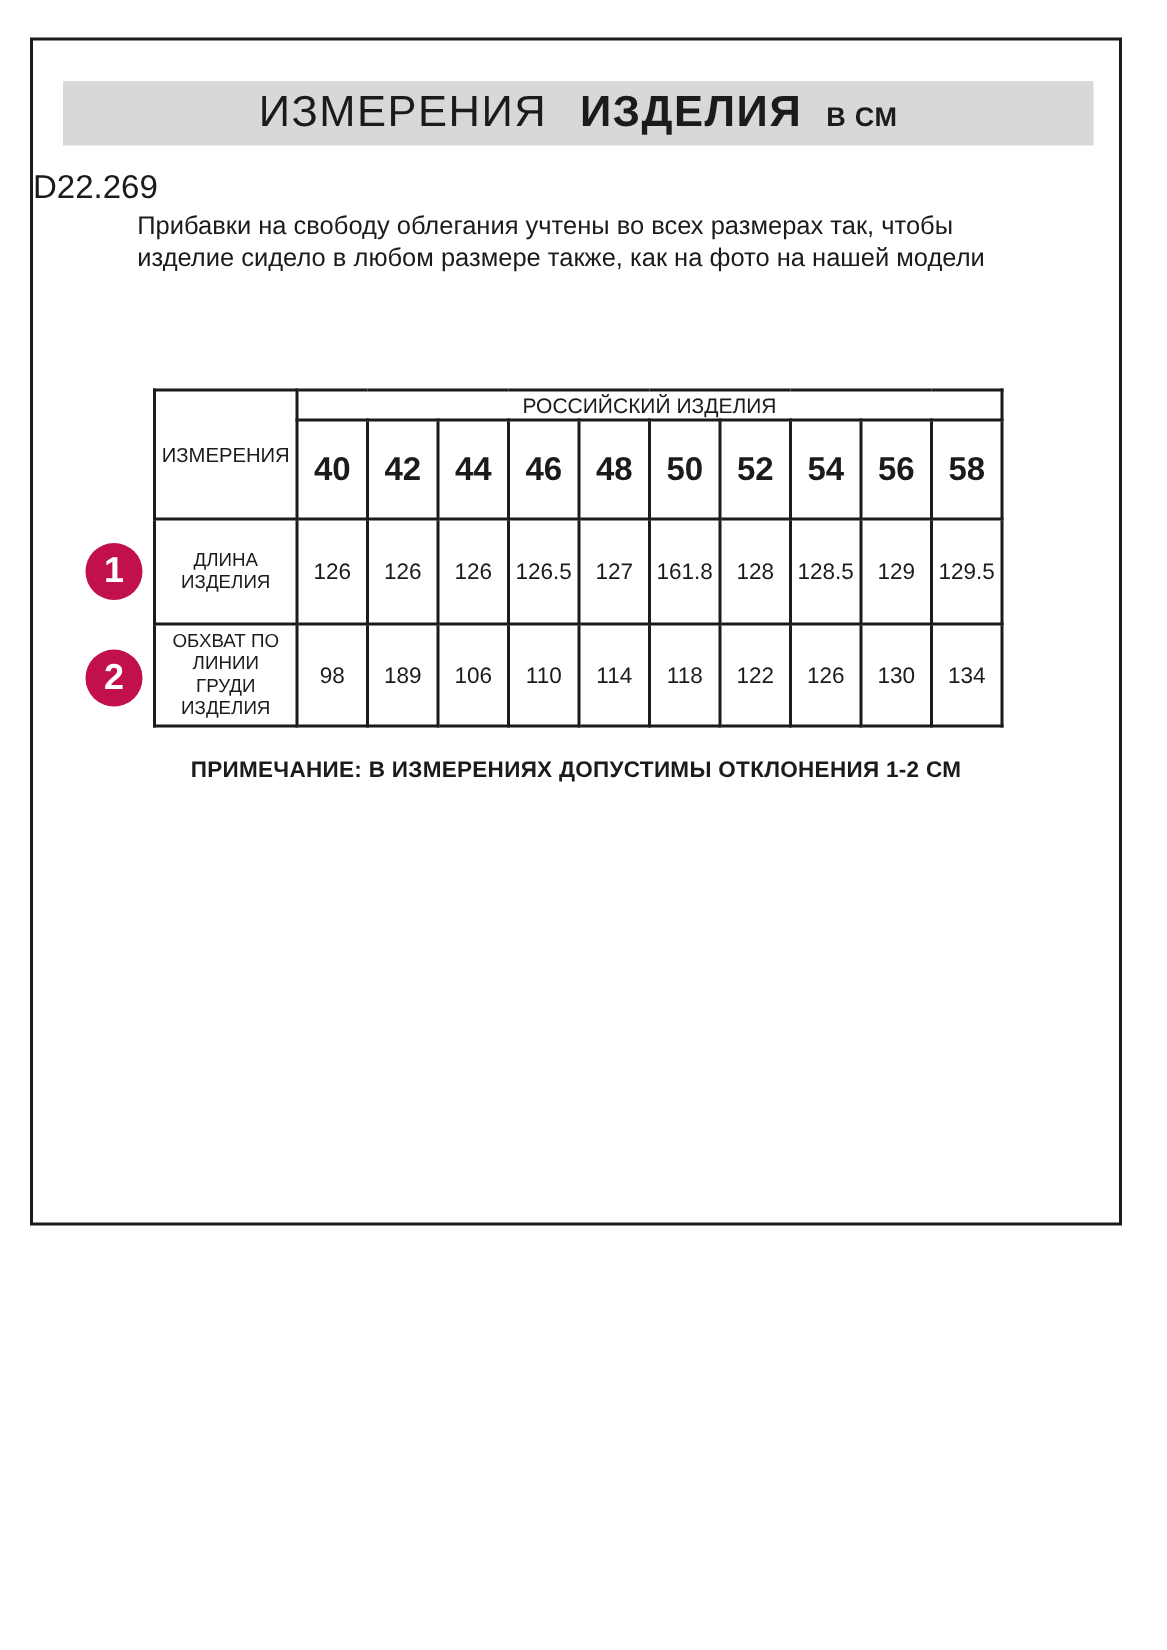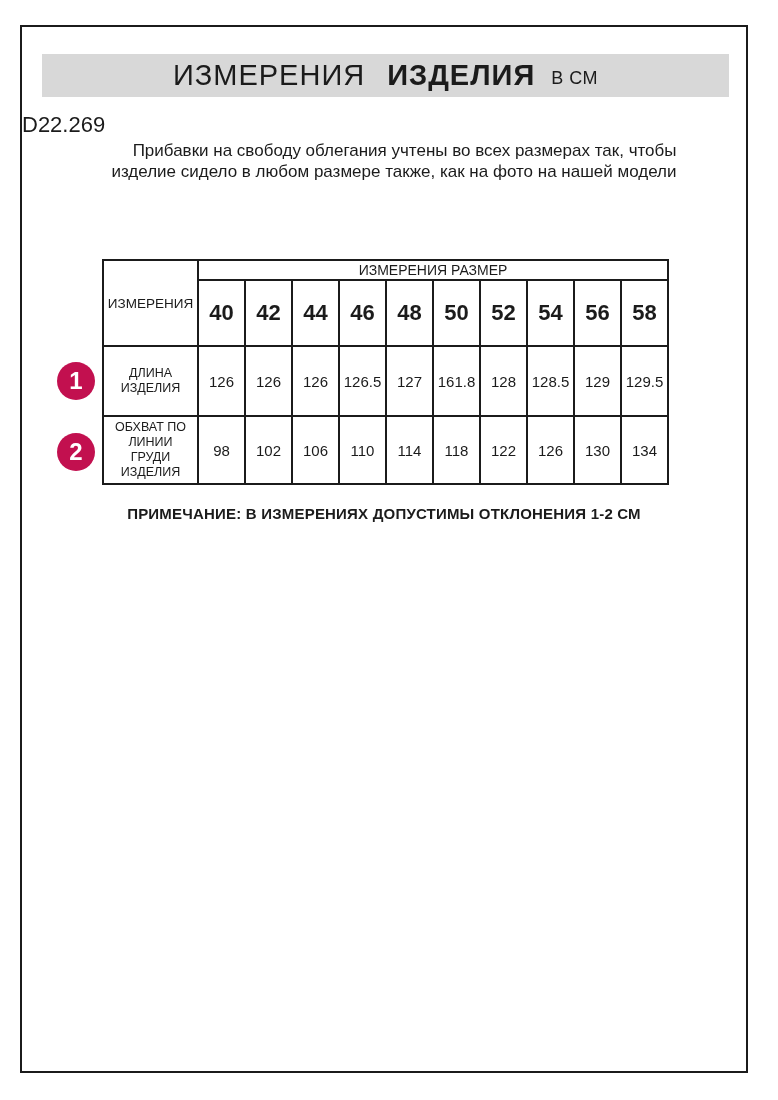--- a/index.html
+++ b/index.html
@@ -12,59 +12,59 @@
     width: 778px; height: 1100px;
     background: #ffffff;
     font-family: "Liberation Sans", sans-serif;
     color: var(--ink);
   }
   .page { position: relative; width: 778px; height: 1100px; overflow: hidden; }
 
   .frame {
     position: absolute;
     left: 20px; top: 25px;
-    width: 728px; height: 1048px;
+    width: 728px; height: 792px;
     border: 2px solid var(--ink);
   }
 
   
   .title-bar {
     position: absolute;
     left: 20px; top: 27px;
     width: 687px; height: 43px;
     background: var(--bar-bg);
     display: flex; align-items: center; justify-content: center;
     white-space: nowrap;
   }
   .title-main {
     font-size: 29px; font-weight: normal; letter-spacing: 1px;
   }
   .title-emphasis {
     font-size: 29px; font-weight: bold; letter-spacing: 1px;
     margin-left: 22px;
   }
   .title-unit {
-    font-size: 18px; font-weight: normal; letter-spacing: 0.5px;
+    font-size: 18px; font-weight: bold; letter-spacing: 0.5px;
     margin-left: 16px; padding-top: 6px;
   }
 
   .product-code {
     position: absolute;
     left: 0; top: 85px; width: 100%;
     font-size: 22px;
   }
 
   .description {
     position: absolute;
     left: 0; top: 113px; width: 100%;
     display: flex; justify-content: center;
   }
   .description .inner {
     width: 585px;
-    text-align: right;
+    text-align: left;
     font-size: 17px;
     line-height: 21px;
   }
 
   
   table.size-table {
     position: absolute;
     left: 80px; top: 232px;
     border-collapse: collapse;
     table-layout: fixed;
@@ -141,21 +141,21 @@
       <span>1</span>
     </div>
     <div class="marker marker-2">
       <span>2</span>
     </div>
 
     <table class="size-table">
       <tbody>
         <tr>
           <td class="corner" rowspan="2">ИЗМЕРЕНИЯ</td>
-          <td class="group" colspan="10">ИЗМЕРЕНИЯ РАЗМЕР</td>
+          <td class="group" colspan="10">РОССИЙСКИЙ ИЗДЕЛИЯ</td>
         </tr>
         <tr class="sizes-row">
           <td>40</td>
           <td>42</td>
           <td>44</td>
           <td>46</td>
           <td>48</td>
           <td>50</td>
           <td>52</td>
           <td>54</td>
@@ -171,21 +171,21 @@
           <td class="val">127</td>
           <td class="val">161.8</td>
           <td class="val">128</td>
           <td class="val">128.5</td>
           <td class="val">129</td>
           <td class="val">129.5</td>
         </tr>
         <tr class="data-row row-chest">
           <td class="rowlabel">ОБХВАТ ПО ЛИНИИ ГРУДИ ИЗДЕЛИЯ</td>
           <td class="val">98</td>
-          <td class="val">102</td>
+          <td class="val">189</td>
           <td class="val">106</td>
           <td class="val">110</td>
           <td class="val">114</td>
           <td class="val">118</td>
           <td class="val">122</td>
           <td class="val">126</td>
           <td class="val">130</td>
           <td class="val">134</td>
         </tr>
       </tbody>

